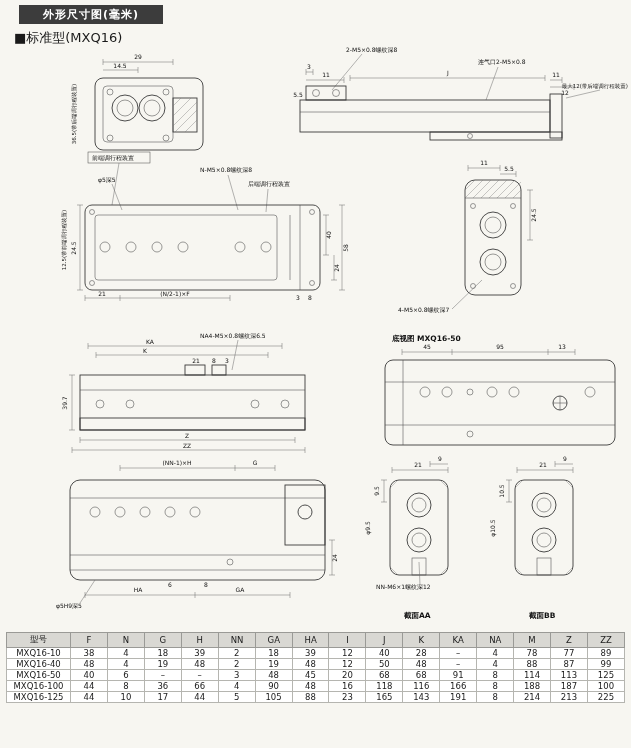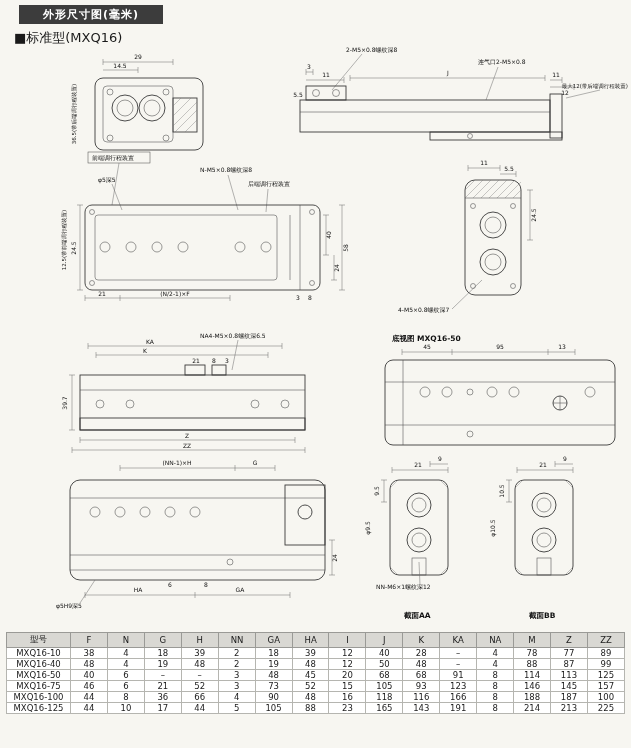--- a/index.html
+++ b/index.html
@@ -458,38 +458,20 @@
           <td>20</td>
           <td>68</td>
           <td>68</td>
           <td>91</td>
           <td>8</td>
           <td>114</td>
           <td>113</td>
           <td>125</td>
         </tr>
         <tr>
-          <td>MXQ16-75</td>
-          <td>46</td>
-          <td>6</td>
-          <td>21</td>
-          <td>52</td>
-          <td>3</td>
-          <td>73</td>
-          <td>52</td>
-          <td>15</td>
-          <td>105</td>
-          <td>93</td>
-          <td>123</td>
-          <td>8</td>
-          <td>146</td>
-          <td>145</td>
-          <td>157</td>
-        </tr>
-        <tr>
           <td>MXQ16-100</td>
           <td>44</td>
           <td>8</td>
           <td>36</td>
           <td>66</td>
           <td>4</td>
           <td>90</td>
           <td>48</td>
           <td>16</td>
           <td>118</td>

